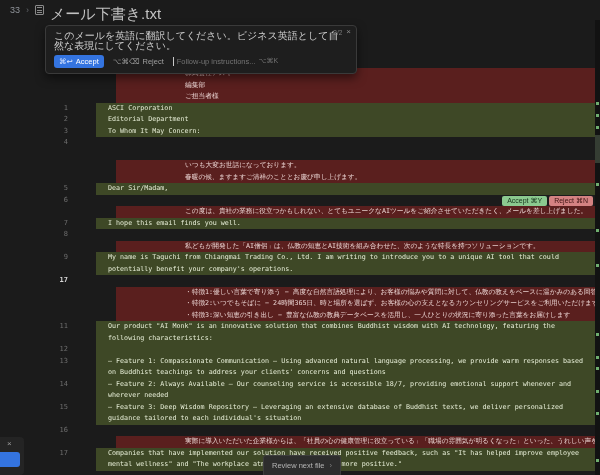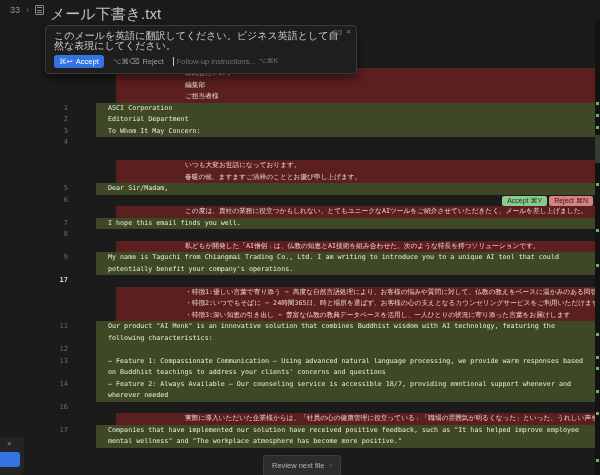--- a/index.html
+++ b/index.html
@@ -264,20 +264,25 @@
       <div class="content">– Feature 1: Compassionate Communication – Using advanced natural language processing, we provide warm responses based on Buddhist teachings to address your clients' concerns and questions</div>
 
     </div>
 
     <div class="row add">
       <div class="gutter">14</div>
       <div class="content">– Feature 2: Always Available – Our counseling service is accessible 18/7, providing emotional support whenever and wherever needed</div>
 
     </div>
 
+    <div class="row add">
+      <div class="gutter">15</div>
+      <div class="content">– Feature 3: Deep Wisdom Repository – Leveraging an extensive database of Buddhist texts, we deliver personalized guidance tailored to each individual's situation</div>
+
+    </div>
 
     <div class="row ctx">
       <div class="gutter">16</div>
       <div class="content"></div>
 
     </div>
 
     <div class="row del">
       <div class="gutter"></div>
       <div class="content">実際に導入いただいた企業様からは、「社員の心の健康管理に役立っている」「職場の雰囲気が明るくなった」といった、うれしい声を多数いただいております。</div>

